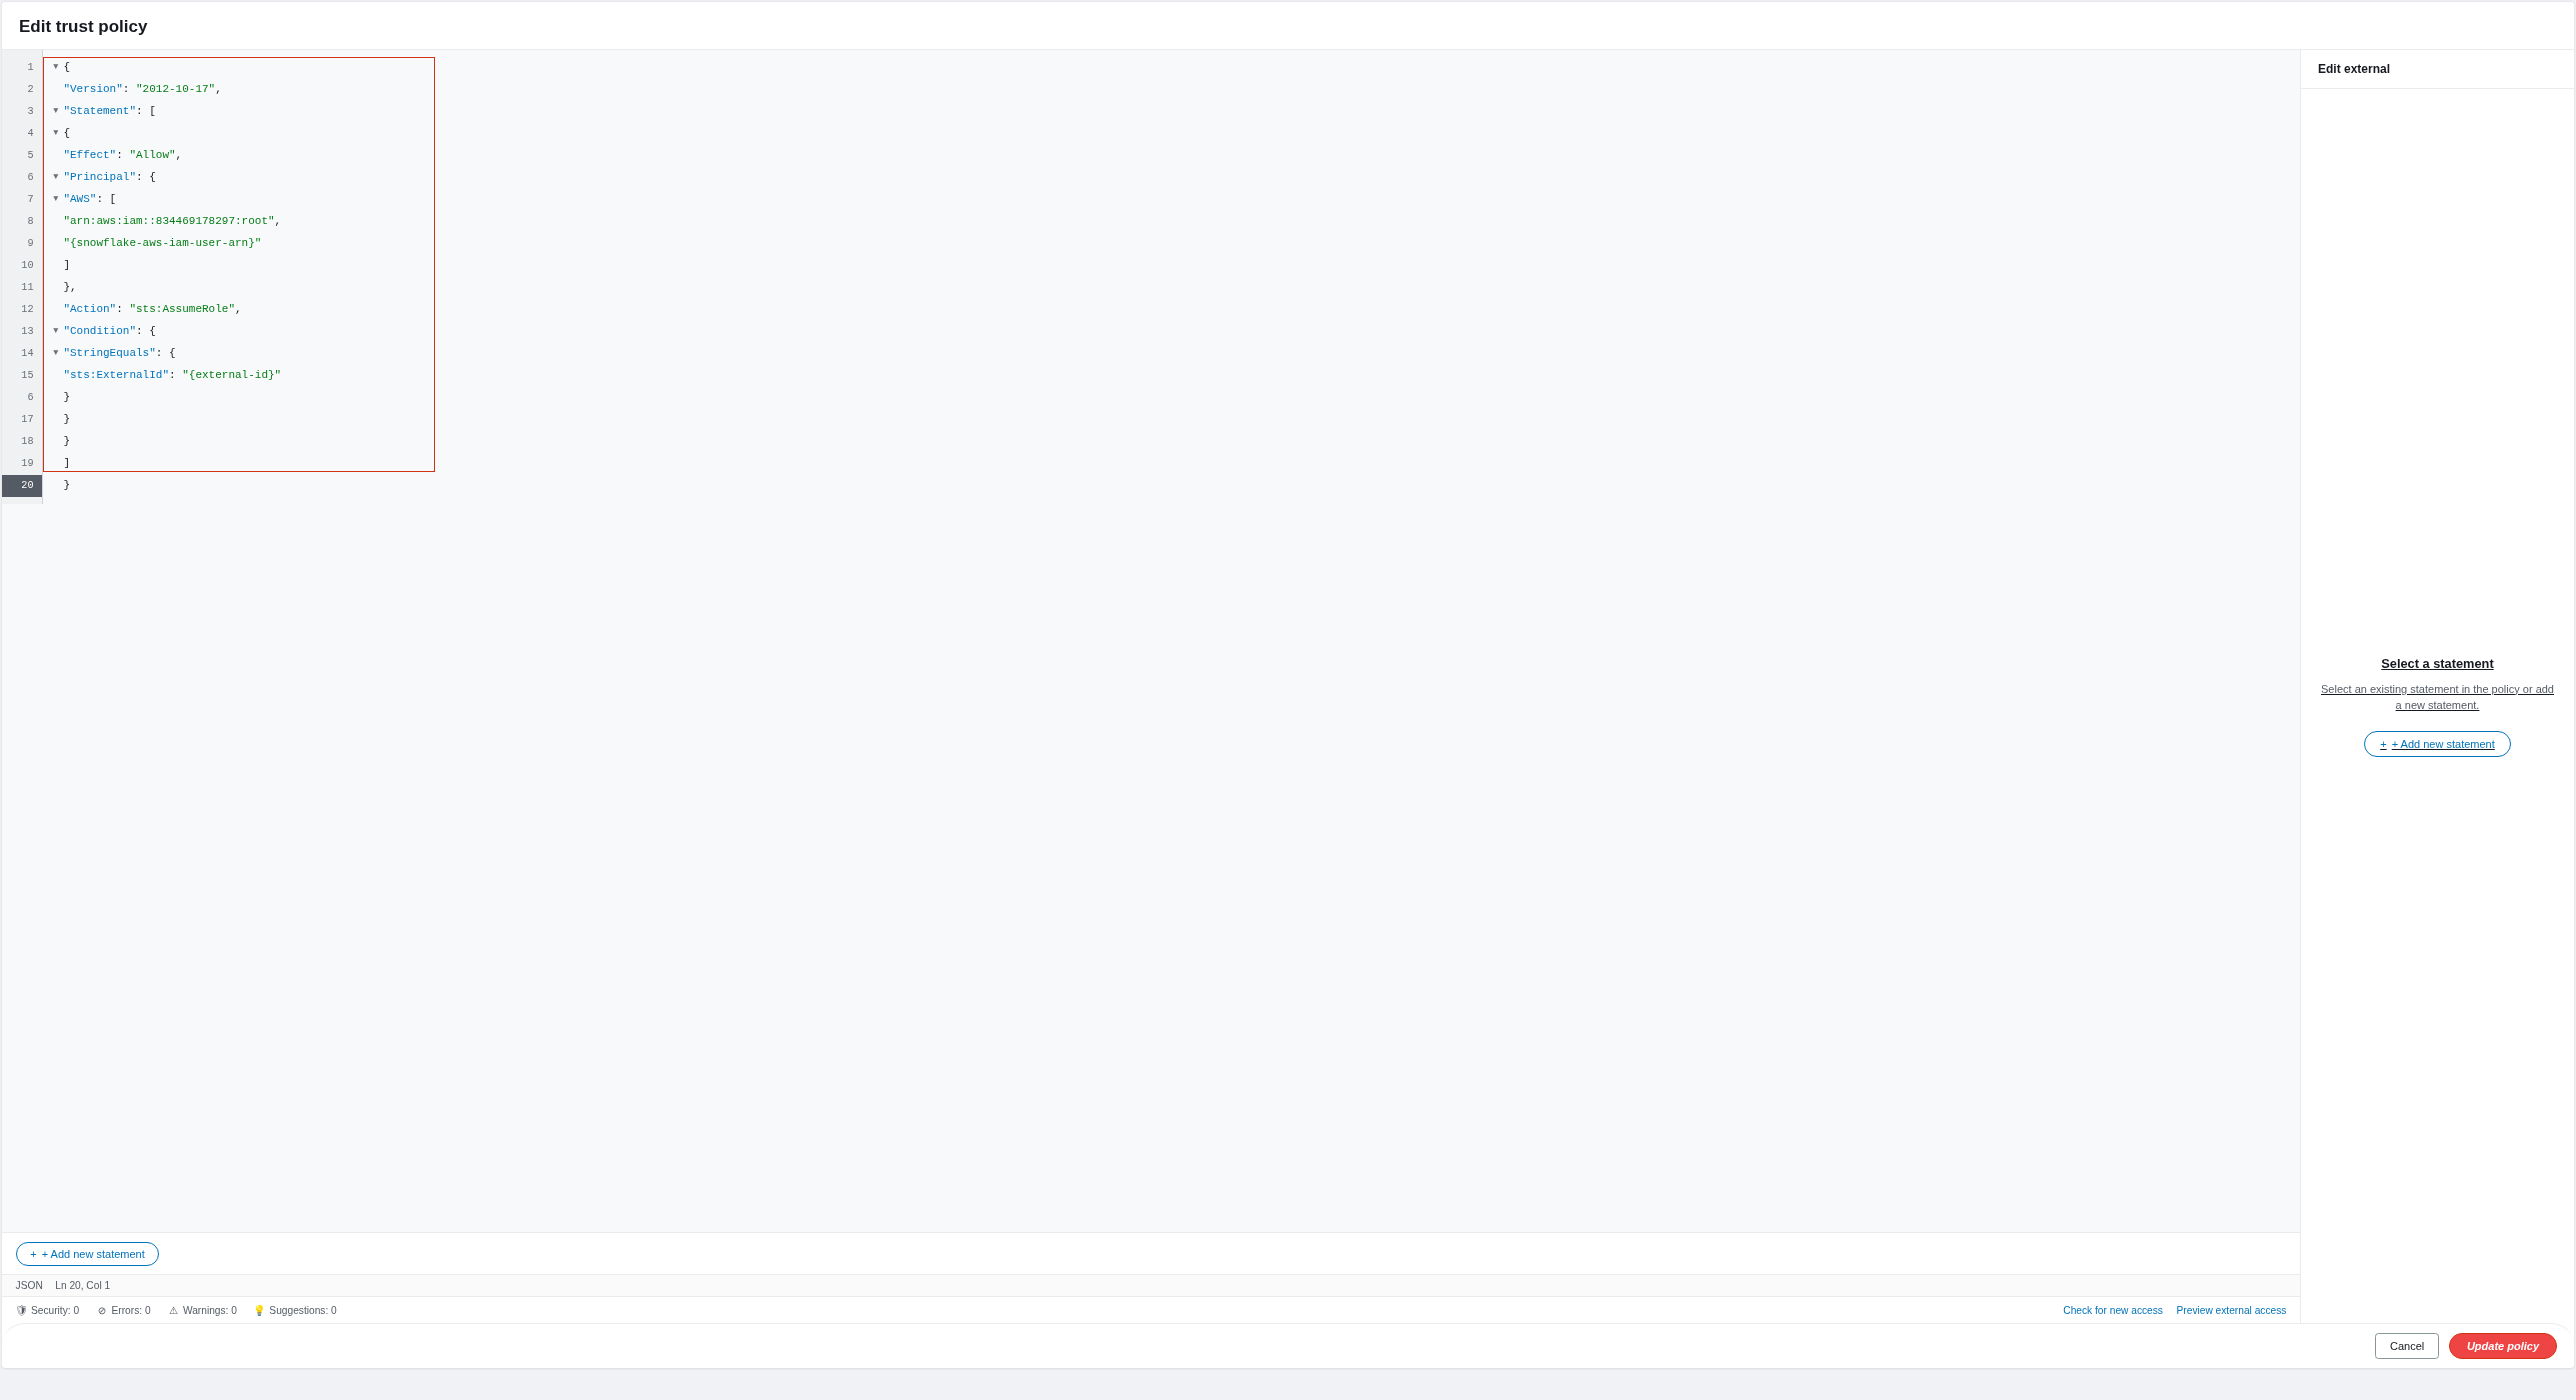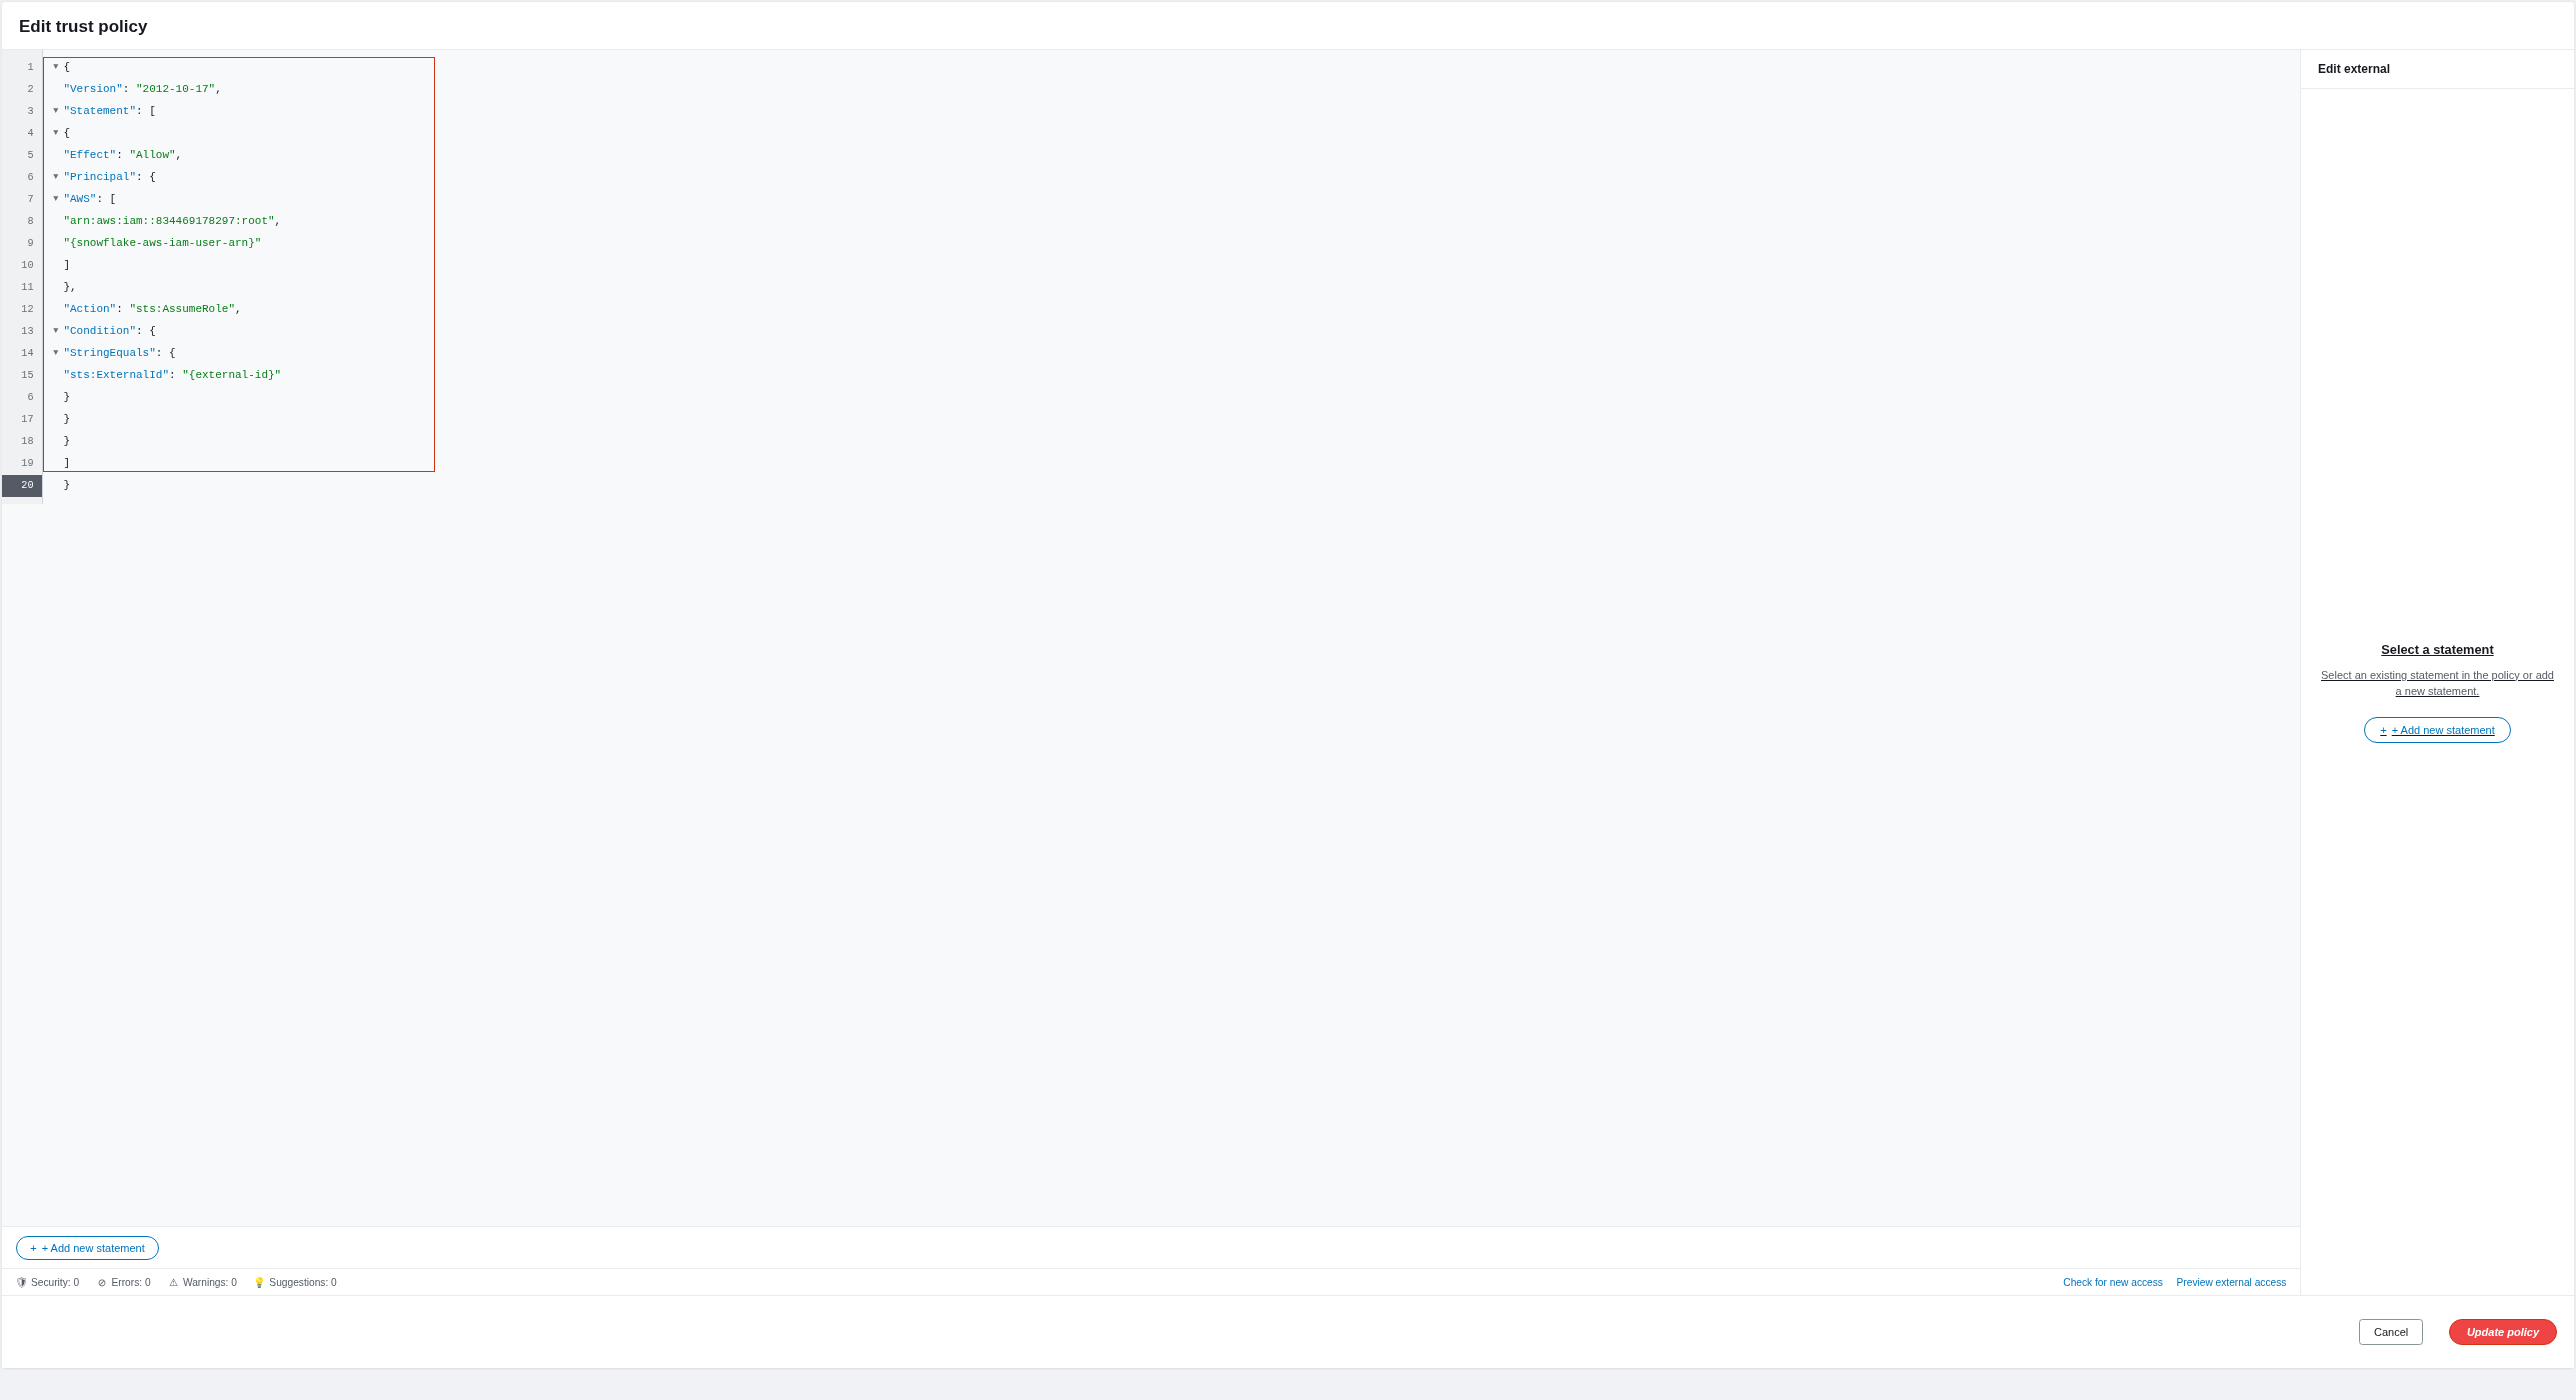--- a/index.html
+++ b/index.html
@@ -221,26 +221,27 @@
       padding: 6px 15.3px;
       cursor: pointer;
       font-size: 11px;
       display: flex;
       align-items: center;
       gap: 5.1px;
     }
     
     .action-bar {
       border-top: 0.9px solid #e9ebed;
-      padding: 23px 17px;
+      padding: 9px 17px;
       display: flex;
       align-items: center;
       justify-content: flex-end;
-      gap: 26px;
-      background: #ffffff;
+      gap: 10px;
+      background: #ffffff;
+      border-radius: 23px;
     }
     .cancel-btn {
       background: #ffffff;
       border: 0.9px solid #879596;
       color: #16191f;
       border-radius: 3.4px;
       padding: 6px 13.6px;
       cursor: pointer;
       font-size: 11px;
     }
@@ -322,20 +323,25 @@
         </div>
       </div>
 
       <div class="editor-footer">
         <button class="add-statement-btn">
           <span>+</span>
           <span>+ Add new statement</span>
         </button>
       </div>
 
+      <div class="status-bar">
+        <span>JSON</span>
+        <span>&nbsp;&nbsp;</span>
+        <span>Ln 20, Col 1</span>
+      </div>
 
       <div class="diagnostics-bar">
         <div class="diagnostics-left">
           <div class="diag-item">
             <span class="diag-icon">🛡</span>
             <span>Security: 0</span>
           </div>
           <div class="diag-item">
             <span class="diag-icon">⊘</span>
             <span>Errors: 0</span>

